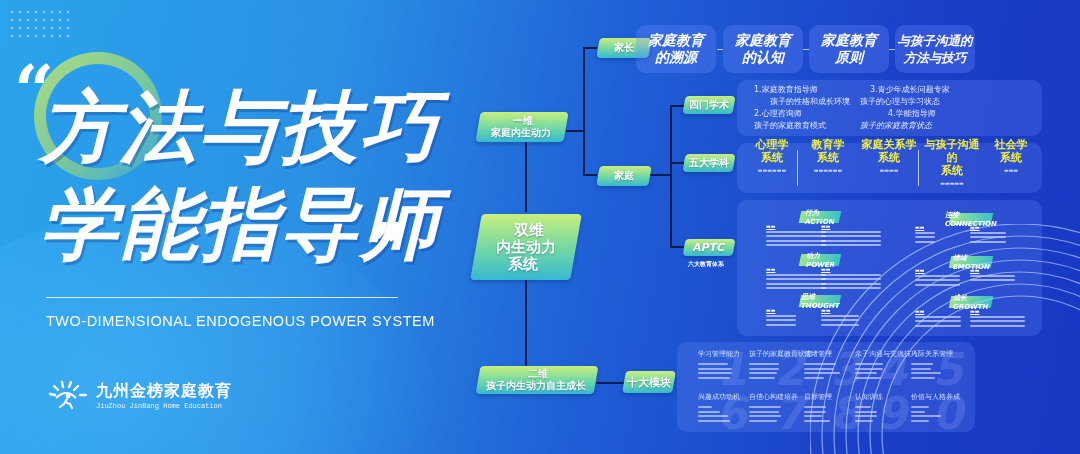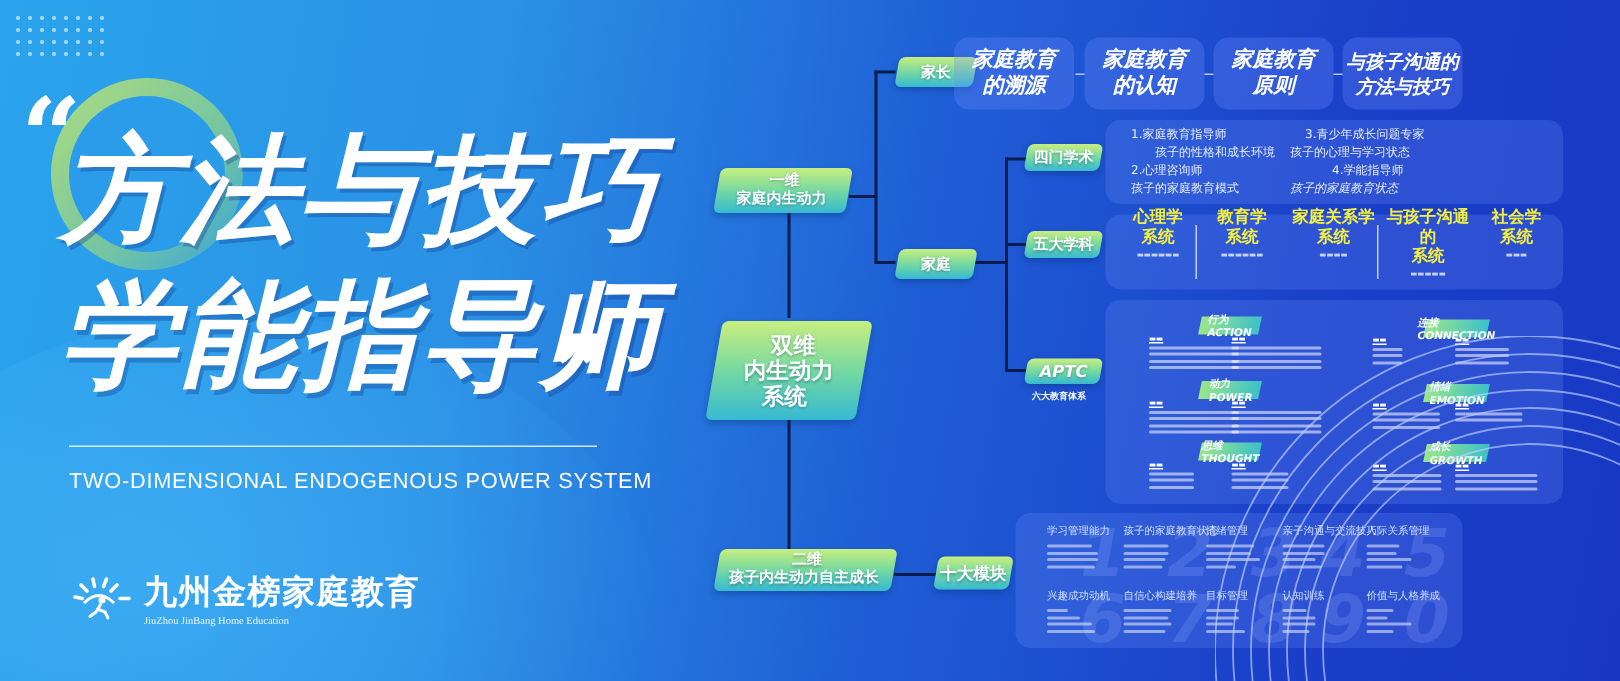--- a/index.html
+++ b/index.html
@@ -22,22 +22,22 @@
   .q-open { left:14px; top:56px; }
   .q-close { left:368px; top:214px; }
   .title { position:absolute; left:40px; font-family:"DejaVu Sans", sans-serif; font-weight:bold; font-size:78px; letter-spacing:2px;
     color:#fff; font-style:italic; text-shadow: 2px 3px 0 rgba(20,60,140,0.35); line-height:1; }
   .title-1 { top:88px; }
   .title-2 { top:185px; }
   .rule { position:absolute; left:46px; top:297px; width:352px; height:1px; background:rgba(255,255,255,0.8); }
   .subtitle { position:absolute; left:46px; top:313px; font-family:"Liberation Sans", sans-serif; font-size:14.5px; letter-spacing:0.5px; color:#fff; }
   .logo { position:absolute; left:46px; top:380px; display:flex; align-items:center; gap:6px; }
   .logo-mark { width:44px; height:30px; position:relative; }
-  .logo-text .cn { font-size:22px; font-weight:bold; letter-spacing:1px; font-family:"DejaVu Serif", serif; }
-  .logo-text .en { font-size:7px; font-family:Liberation Serif, serif; opacity:0.9; }
+  .logo-text .cn { font-size:16px; font-weight:bold; letter-spacing:1px; font-family:"DejaVu Serif", serif; }
+  .logo-text .en { font-size:7px; font-family:Liberation Mono, monospace; opacity:0.9; }
 
   
   .line { position:absolute; background:#0b1d4d; }
   .node { position:absolute; display:flex; flex-direction:column; align-items:center; justify-content:center;
     background: linear-gradient(180deg,#c8ef7e 0%, #6fd6a5 55%, #36b9d2 100%);
     transform: skewX(-10deg); border-radius:4px; color:#fff; font-weight:bold; text-align:center;
     box-shadow: 0 2px 4px rgba(0,30,90,0.3); }
   .node span { transform: skewX(10deg); display:block; text-shadow:0 1px 2px rgba(0,60,90,0.4); }
   .panel { position:absolute; background:rgba(120,150,255,0.22); border-radius:10px; }
   .topcard { position:absolute; top:25px; height:48px; background:rgba(110,140,255,0.3); border-radius:10px;

